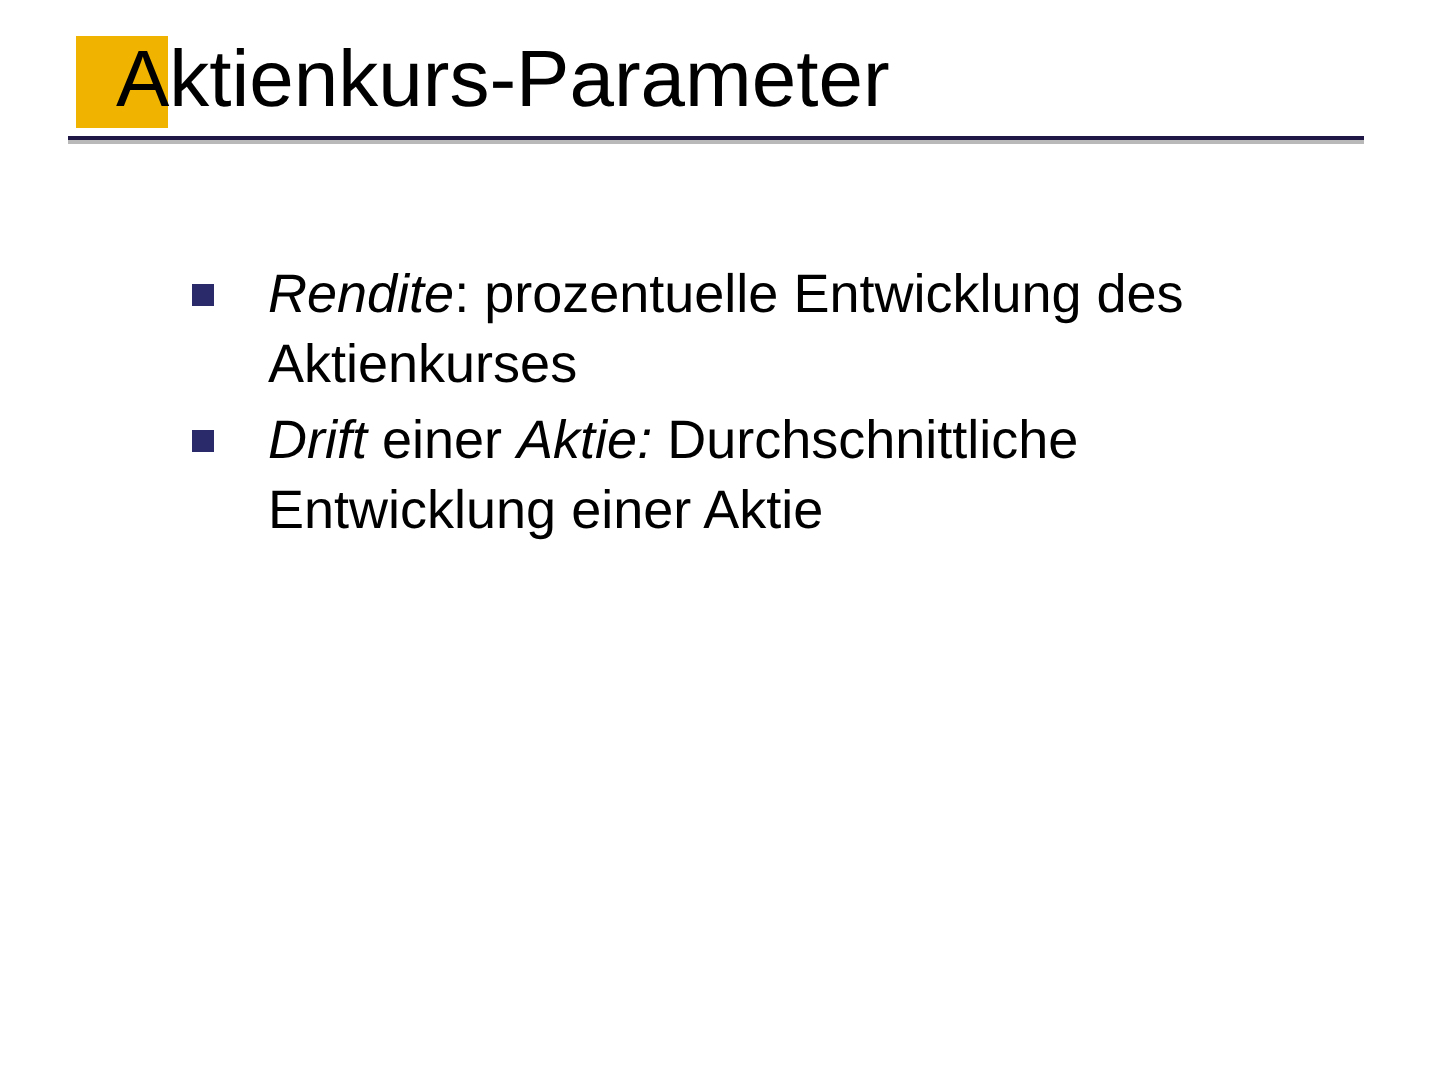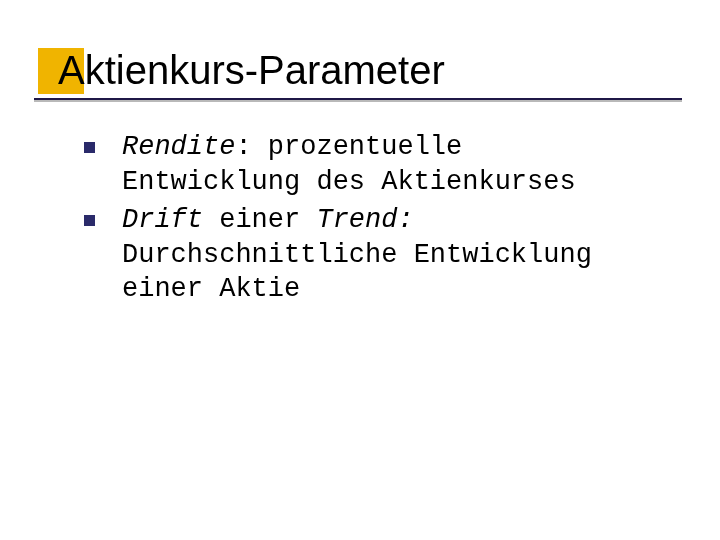--- a/index.html
+++ b/index.html
@@ -13,21 +13,21 @@
     overflow: hidden;
   }
   .slide {
     position: relative;
     width: 720px;
     height: 540px;
     box-sizing: border-box;
   }
   .title-band {
     position: absolute;
-    top: 48px;
+    top: 18px;
     left: 0;
     width: 100%;
     height: 58px;
   }
   .accent-box {
     position: absolute;
     left: 38px;
     top: 0;
     width: 46px;
     height: 46px;
@@ -57,24 +57,23 @@
     position: absolute;
     left: 34px;
     top: 50px;
     width: 648px;
     height: 2px;
     background: #1f1847; 
     z-index: 4;
   }
   .body {
     position: absolute;
-    left: 84px;
+    left: 96px;
     top: 130px;
     width: 560px;
-    font-family: Liberation Mono, monospace;
   }
   .item {
     position: relative;
     padding-left: 38px;
     font-size: 27px;
     line-height: 1.28;
     margin-bottom: 4px;
   }
   .bullet {
     position: absolute;
@@ -102,19 +101,19 @@
 
   <div class="body">
 
     <div class="item">
       <span class="bullet"></span>
       <span class="term">Rendite</span><span>: </span><span>prozentuelle Entwicklung des Aktienkurses</span>
     </div>
 
     <div class="item">
       <span class="bullet"></span>
-      <span class="term">Drift</span><span> einer </span><span class="term">Trend:</span><span> Durchschnittliche Entwicklung einer Aktie</span>
+      <span class="term">Drift</span><span> einer </span><span class="term">Aktie:</span><span> Durchschnittliche Entwicklung einer Aktie</span>
     </div>
 
 
   </div>
 
 </div>
 
 </body></html>

